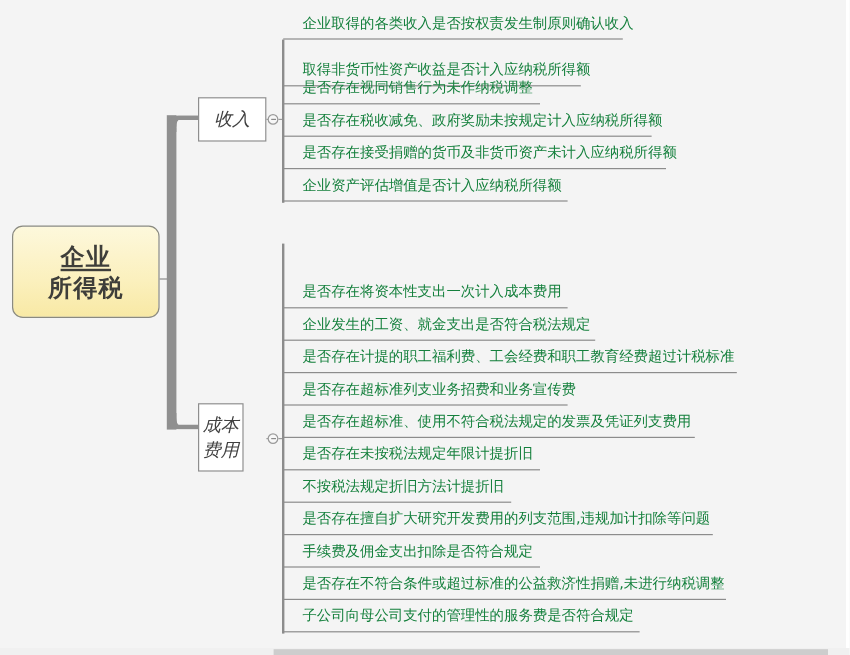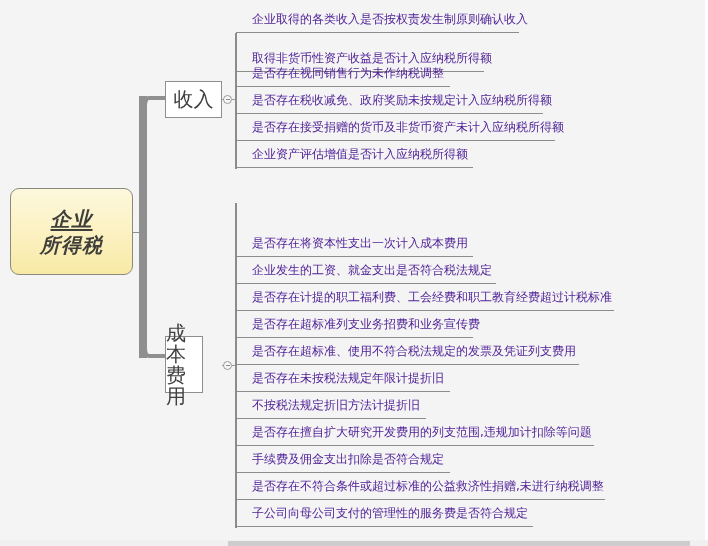--- a/index.html
+++ b/index.html
@@ -7,25 +7,25 @@
     width:708px; height:546px; overflow:hidden;
     background:#f4f4f4;
     font-family:"DejaVu Sans","Liberation Sans",sans-serif;
     position:relative;
   }
   .canvas { position:absolute; left:0; top:0; width:708px; height:546px; background:#f4f4f4; }
   .right-border { position:absolute; left:705px; top:0; width:3px; height:546px; background:#ffffff; }
 
   
   .root-node {
-    position:absolute; left:10px; top:188px; width:123px; height:87px;
+    position:absolute; left:10px; top:188px; width:123px; height:77px;
     border:1.5px solid #8a8a80; border-radius:9px;
     background:linear-gradient(#fdf8dc 0%, #fbf0bd 60%, #f8e9a5 100%);
     box-sizing:border-box;
-    display:flex; flex-direction:column; align-items:center; justify-content:center;font-style:italic;
+    display:flex; flex-direction:column; align-items:center; justify-content:center;
   }
   .root-line {
     font-size:20px; font-weight:bold; color:#3e3e3a; line-height:26px; letter-spacing:1px;
   }
   .root-line.first { text-decoration:underline; text-decoration-thickness:2px; text-underline-offset:3px; }
 
   
   .root-connector { position:absolute; left:133px; top:232px; width:7px; height:1px; background:#8c8c8c; }
 
   
@@ -38,21 +38,21 @@
   .trunk-cap-bottom {
     position:absolute; left:139px; top:344px; width:28px; height:14px;
     border-left:8px solid #8f8f8f; border-bottom:4px solid #8f8f8f;
     border-bottom-left-radius:10px; box-sizing:border-box;
   }
 
   
   .cat-box {
     position:absolute; background:#ffffff; border:1.5px solid #8e8e8e;
     box-sizing:border-box; display:flex; align-items:center; justify-content:center;
-    flex-direction:column; color:#404040; font-size:20px; line-height:21px;
+    flex-direction:column; color:#404040; font-size:15px; line-height:21px;font-style:italic;
   }
   .cat-income { left:165px; top:81px; width:57px; height:37px; }
   .cat-cost { left:165px; top:336px; width:38px; height:57px;justify-content:center; }
 
   .collapse-toggle {
     position:absolute; width:9px; height:9px; border:1px solid #9a9a9a; border-radius:50%;
     background:#f7f7f7; box-sizing:border-box;
   }
   .collapse-toggle::after {
     content:""; position:absolute; left:1.5px; top:3px; width:4px; height:1px; background:#8a8a8a;
@@ -63,21 +63,21 @@
 
   
   .bracket { position:absolute; width:1.5px; background:#8c8c8c; }
 
   
   .leaf {
     position:absolute; left:236px; height:27px;
     box-sizing:border-box;
   }
   .leaf-text {
-    position:absolute; left:16px; top:5px; font-size:12px; color:#4c1d95; white-space:nowrap;
+    position:absolute; left:16px; top:5px; font-size:12px; color:#15803d; white-space:nowrap;
     line-height:16px;
   }
   .leaf-line { position:absolute; left:0; bottom:0; height:1px; background:#8c8c8c; }
 
   
   .hscroll-track { position:absolute; left:0; top:540px; width:708px; height:6px; background:#f0f0f0; }
   .hscroll-thumb { position:absolute; left:228px; top:541px; width:462px; height:5px; background:#cdcdcd; }
 </style>
 </head>
 <body>

